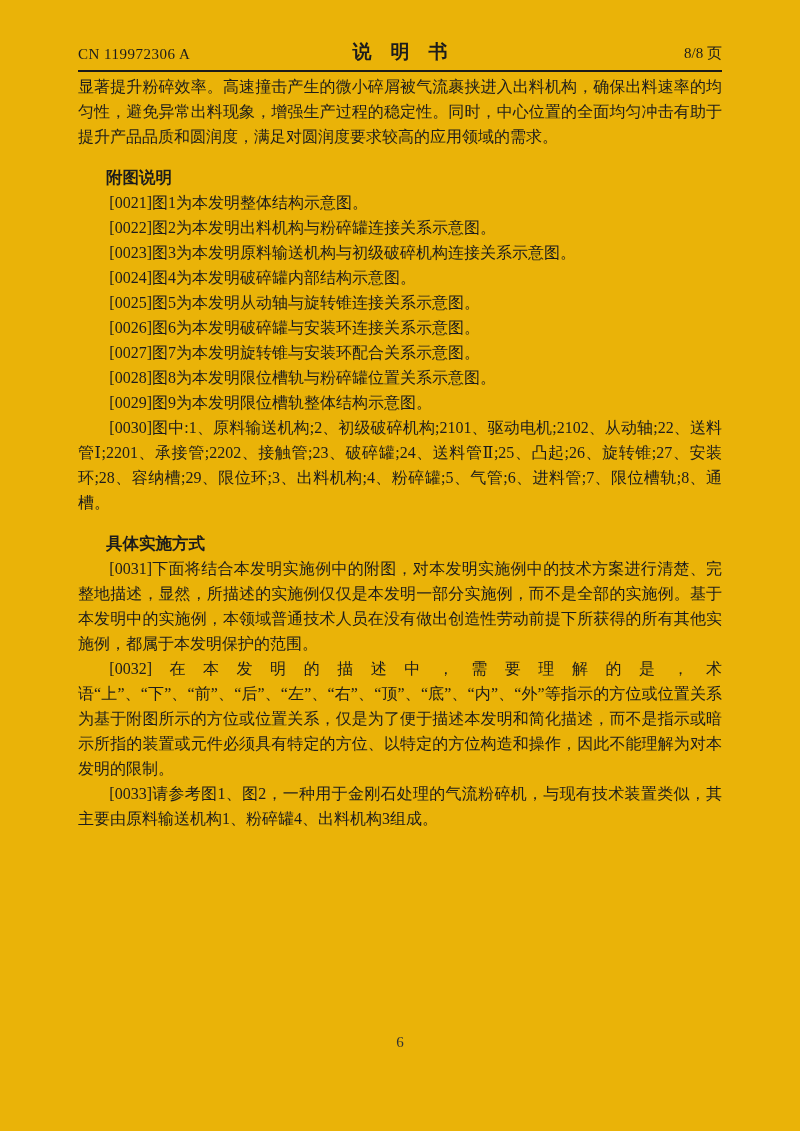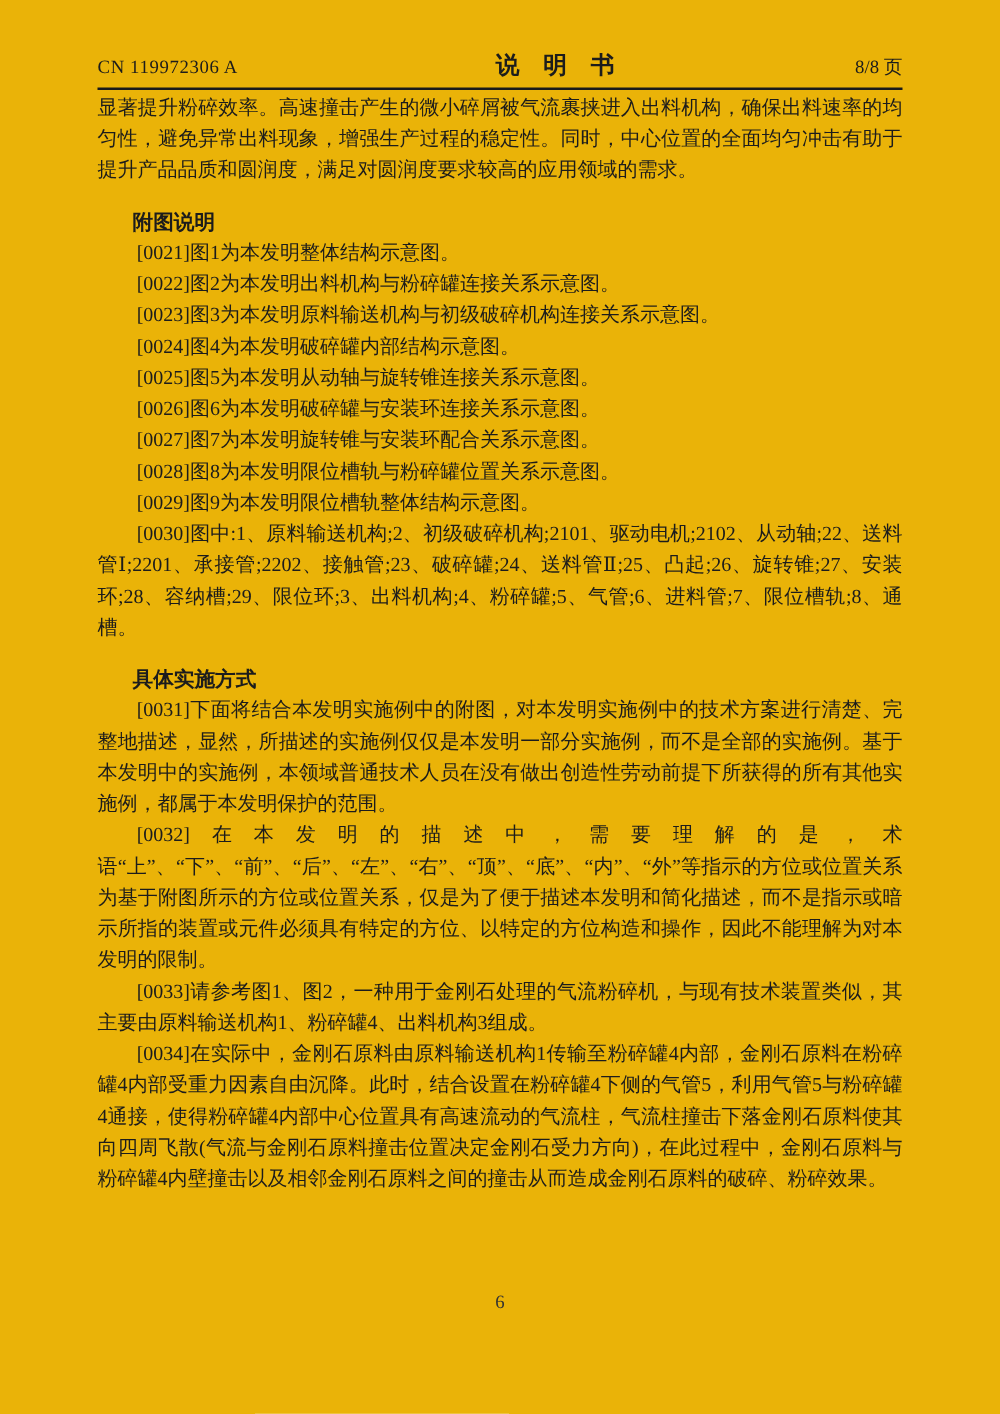--- a/index.html
+++ b/index.html
@@ -21,21 +21,21 @@
     left: 78px; right: 78px; top: 38px;
     height: 34px;
     border-bottom: 2px solid #1a1a1a;
   }
   .doc-number {
     position: absolute; left: 0; bottom: 7px;
     font-size: 15px; letter-spacing: 0.5px;
   }
   .doc-title {
     position: absolute; left: 50%; transform: translateX(-50%); bottom: 5px;
-    font-size: 19px; font-weight: bold; margin-left: 44px;
+    font-size: 19px; font-weight: bold;
   }
   .page-indicator {
     position: absolute; right: 0; bottom: 7px;
     font-size: 15px;
   }
   
   .content {
     position: absolute;
     left: 78px; top: 74px;
     width: 644px;
@@ -93,21 +93,20 @@
     <p class="para"><span class="pnum">[0027]</span><span>图7为本发明旋转锥与安装环配合关系示意图。</span></p>
     <p class="para"><span class="pnum">[0028]</span><span>图8为本发明限位槽轨与粉碎罐位置关系示意图。</span></p>
     <p class="para"><span class="pnum">[0029]</span><span>图9为本发明限位槽轨整体结构示意图。</span></p>
     <p class="para"><span class="pnum">[0030]</span><span>图中:1、原料输送机构;2、初级破碎机构;2101、驱动电机;2102、从动轴;22、送料管Ⅰ;2201、承接管;2202、接触管;23、破碎罐;24、送料管Ⅱ;25、凸起;26、旋转锥;27、安装环;28、容纳槽;29、限位环;3、出料机构;4、粉碎罐;5、气管;6、进料管;7、限位槽轨;8、通槽。</span></p>
 
     <div class="section-heading">具体实施方式</div>
 
     <p class="para"><span class="pnum">[0031]</span><span>下面将结合本发明实施例中的附图，对本发明实施例中的技术方案进行清楚、完整地描述，显然，所描述的实施例仅仅是本发明一部分实施例，而不是全部的实施例。基于本发明中的实施例，本领域普通技术人员在没有做出创造性劳动前提下所获得的所有其他实施例，都属于本发明保护的范围。</span></p>
     <p class="para"><span class="pnum">[0032]</span><span>在本发明的描述中，需要理解的是，术语“上”、“下”、“前”、“后”、“左”、“右”、“顶”、“底”、“内”、“外”等指示的方位或位置关系为基于附图所示的方位或位置关系，仅是为了便于描述本发明和简化描述，而不是指示或暗示所指的装置或元件必须具有特定的方位、以特定的方位构造和操作，因此不能理解为对本发明的限制。</span></p>
     <p class="para"><span class="pnum">[0033]</span><span>请参考图1、图2，一种用于金刚石处理的气流粉碎机，与现有技术装置类似，其主要由原料输送机构1、粉碎罐4、出料机构3组成。</span></p>
-    <p class="para"><span class="pnum">[0034]</span><span>在实际中，金刚石原料由原料输送机构1传输至粉碎罐4内部，金刚石原料在粉碎罐4内部受重力因素自由沉降。此时，结合设置在粉碎罐4下侧的气管5，利用气管5与粉碎罐4通接，使得粉碎罐4内部中心位置具有高速流动的气流柱，气流柱撞击下落金刚石原料使其向四周飞散(气流与金刚石原料撞击位置决定金刚石受力方向)，在此过程中，金刚石原料与粉碎罐4内壁撞击以及相邻金刚石原料之间的撞击从而造成金刚石原料的破碎、粉碎效果。</span></p>
 
   </div>
 
   <div class="footer">
     <span>6</span>
   </div>
 
 </div>
 
 </body></html>

